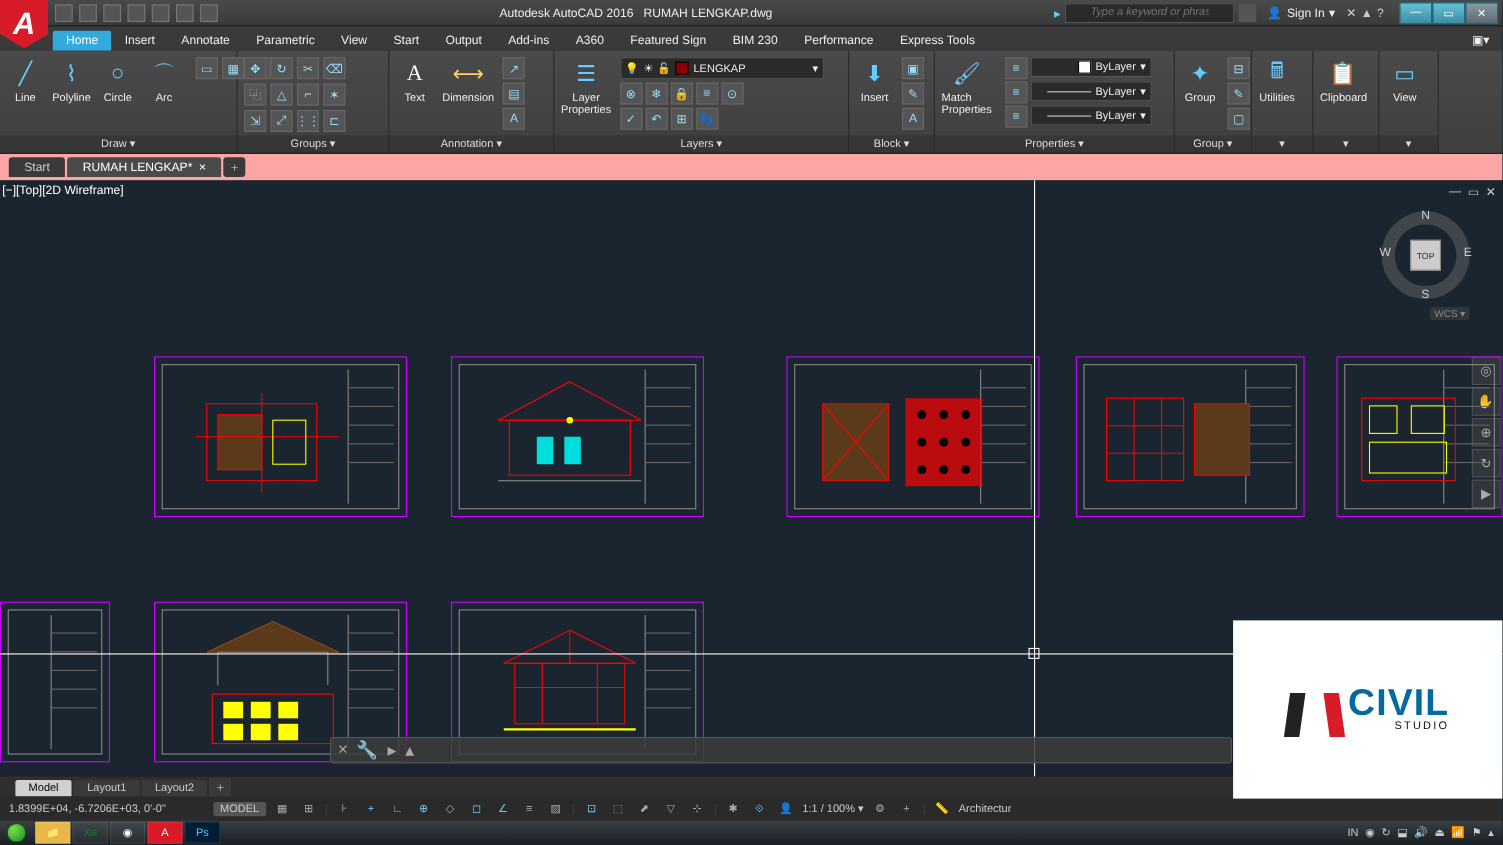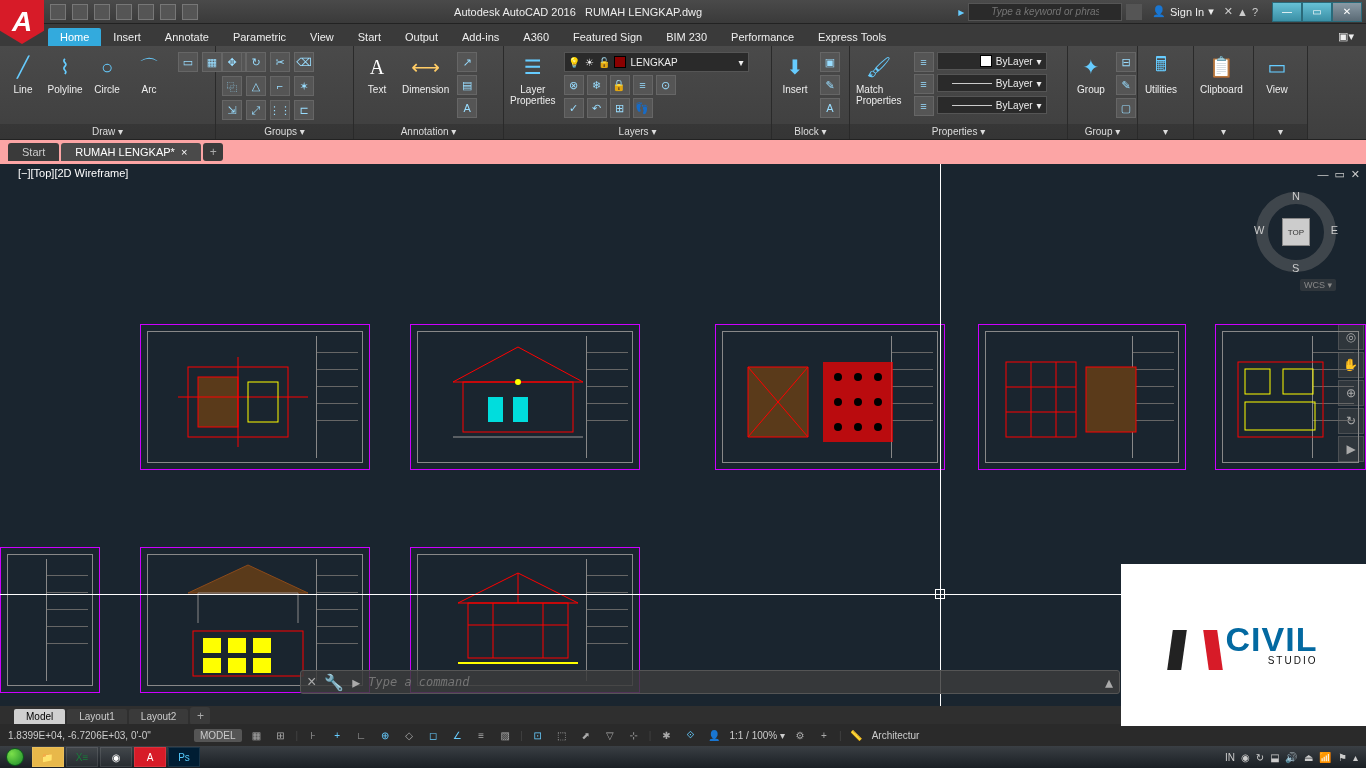--- a/index.html
+++ b/index.html
@@ -40,21 +40,21 @@
 .color-swatch { width: 12px; height: 12px; background: #fff; border: 1px solid #000; }
 
 
 .filetabs { height: 24px; background: #fca5a5; display: flex; align-items: center; padding-left: 8px; gap: 2px; }
 .ftab { padding: 3px 14px; background: #3a3a3a; color: #ccc; font-size: 11px; border-radius: 3px 3px 0 0; display: flex; align-items: center; gap: 6px; }
 .ftab.active { background: #4a4a4a; color: #fff; }
 .ftab-add { width: 20px; height: 18px; background: #3a3a3a; color: #aaa; display: flex; align-items: center; justify-content: center; border-radius: 3px; font-size: 12px; }
 
 
 .canvas { position: absolute; top: 164px; left: 0; right: 0; bottom: 62px; background: #1a252f; }
-.vp-label { position: absolute; top: 2px; left: 16px; color: #fff; font-size: 11px; background: #1a252f; padding: 1px 2px; }
+.vp-label { position: absolute; top: 2px; left: 0; color: #fff; font-size: 11px; background: #1a252f; padding: 1px 2px; }
 .vp-ctrl { position: absolute; top: 4px; right: 6px; color: #ccc; font-size: 11px; display: flex; gap: 6px; }
 .crosshair-v { position: absolute; top: 0; bottom: 0; left: 940px; width: 1px; background: #fff; }
 .crosshair-h { position: absolute; left: 0; right: 0; top: 430px; height: 1px; background: #fff; }
 .pickbox { position: absolute; left: 935px; top: 425px; width: 10px; height: 10px; border: 1px solid #fff; }
 
 
 .viewcube { position: absolute; top: 28px; right: 30px; width: 80px; height: 80px; }
 .vc-ring { width: 80px; height: 80px; border: 12px solid rgba(120,120,120,0.4); border-radius: 50%; position: absolute; }
 .vc-cube { position: absolute; top: 26px; left: 26px; width: 28px; height: 28px; background: #ccc; border: 1px solid #888; display: flex; align-items: center; justify-content: center; font-size: 8px; color: #333; }
 .vc-n { position: absolute; top: -2px; left: 36px; color: #ccc; font-size: 11px; }
@@ -558,21 +558,20 @@
 
   <div class="crosshair-v"></div>
   <div class="crosshair-h"></div>
   <div class="pickbox"></div>
 </div>
 
 <div class="cmdline">
   <span style="color:#aaa">×</span>
   <span style="color:#aaa">🔧</span>
   <span style="color:#aaa">▸</span>
-  <input class="cmd-input" placeholder="Type a command" style="">
   <span style="color:#aaa">▴</span>
 </div>
 
 <div class="layouttabs">
   <div class="ltab active">Model</div>
   <div class="ltab">Layout1</div>
   <div class="ltab">Layout2</div>
   <div class="ftab-add">+</div>
 </div>
 

